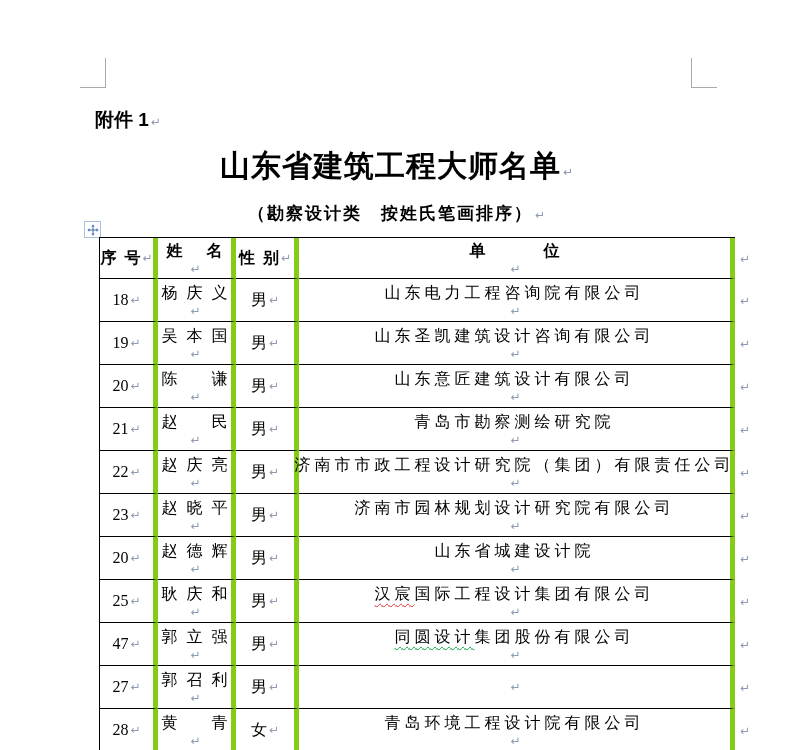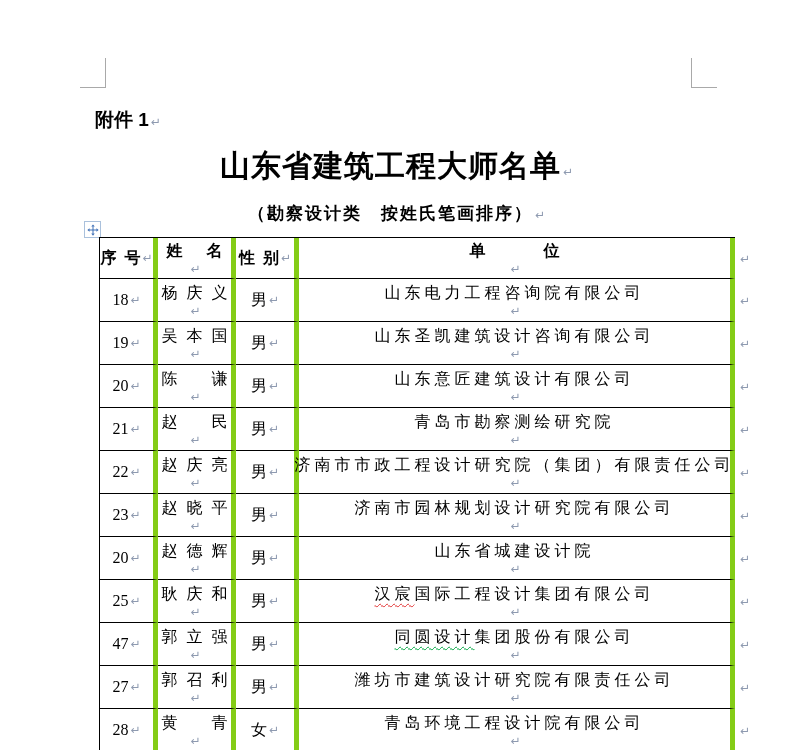--- a/index.html
+++ b/index.html
@@ -269,21 +269,20 @@
           </div>
           <div class="cell c1">
             <span class="name-box">郭召利</span>
             <span class="pmark">↵</span>
           </div>
           <div class="cell c2">
             <span class="">男</span>
             <span class="pmark">↵</span>
           </div>
           <div class="cell c3">
-            <span class="unit-text">潍坊市建筑设计研究院有限责任公司</span>
             <span class="pmark">↵</span>
           </div>
           <span class="pmark row-end">↵</span>
         </div>
         <div class="row">
           <div class="cell c0">
             <span class="num">28</span>
             <span class="pmark">↵</span>
           </div>
           <div class="cell c1">

